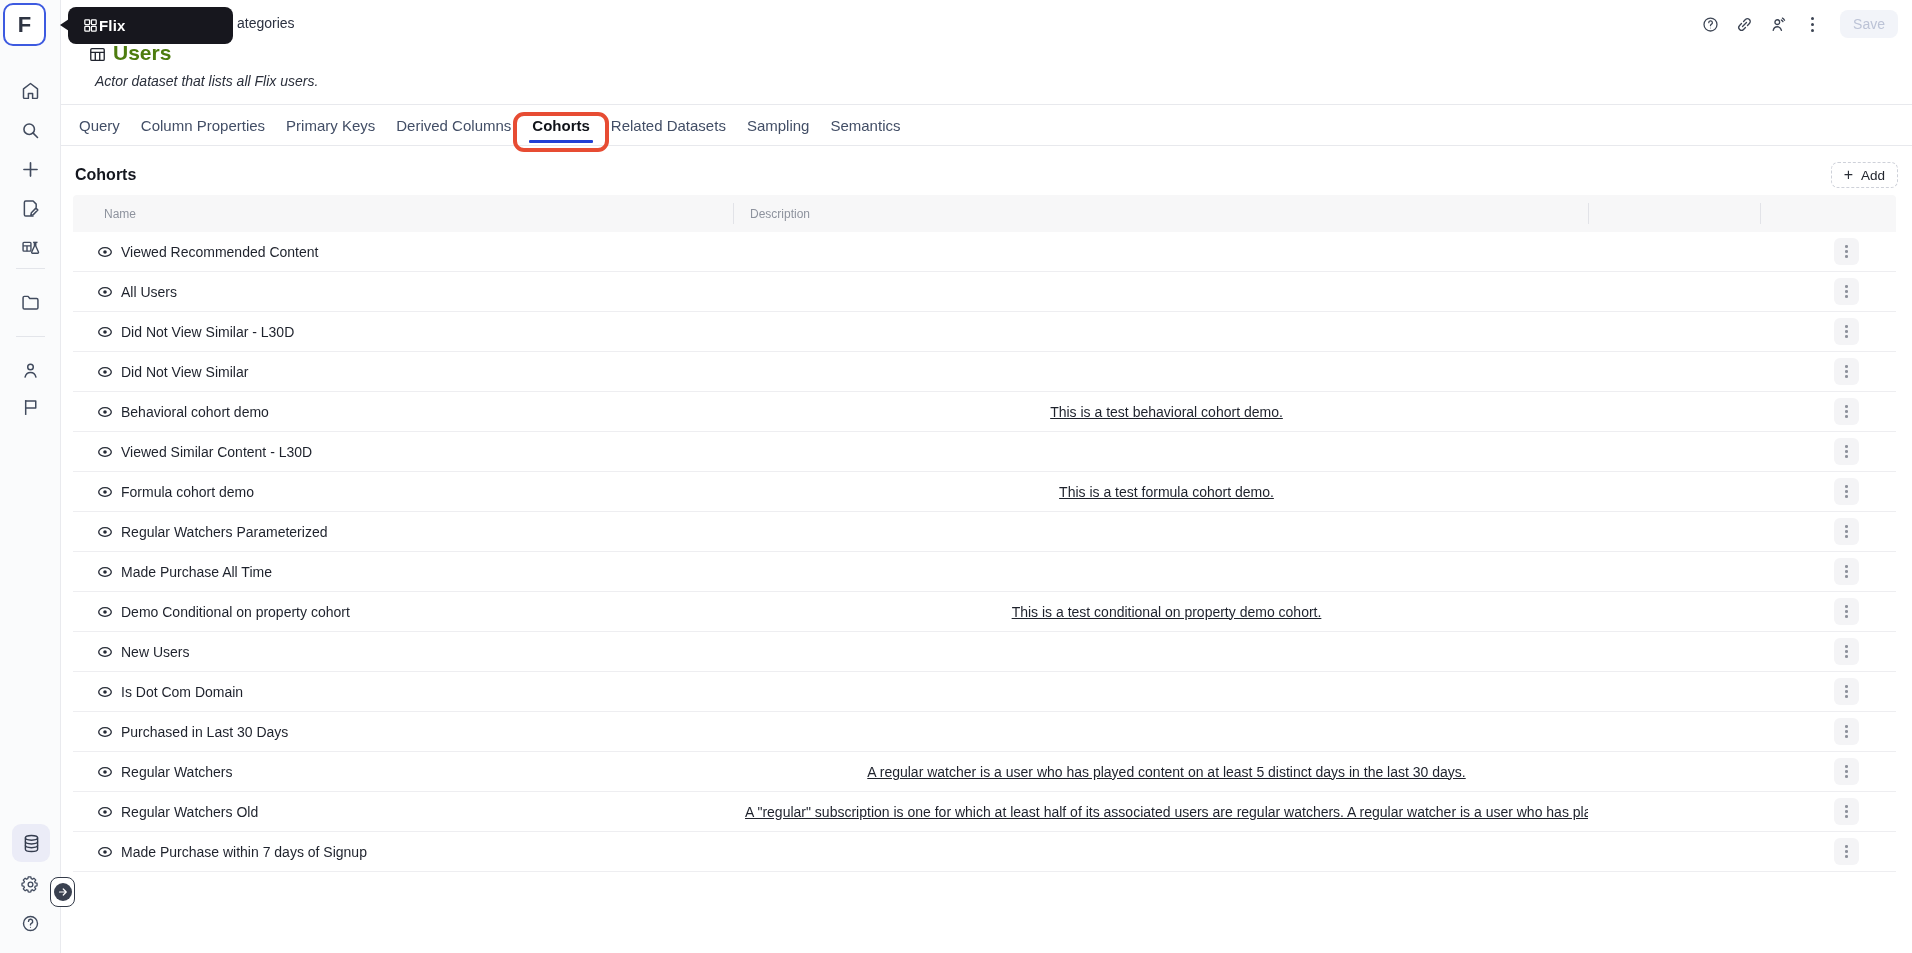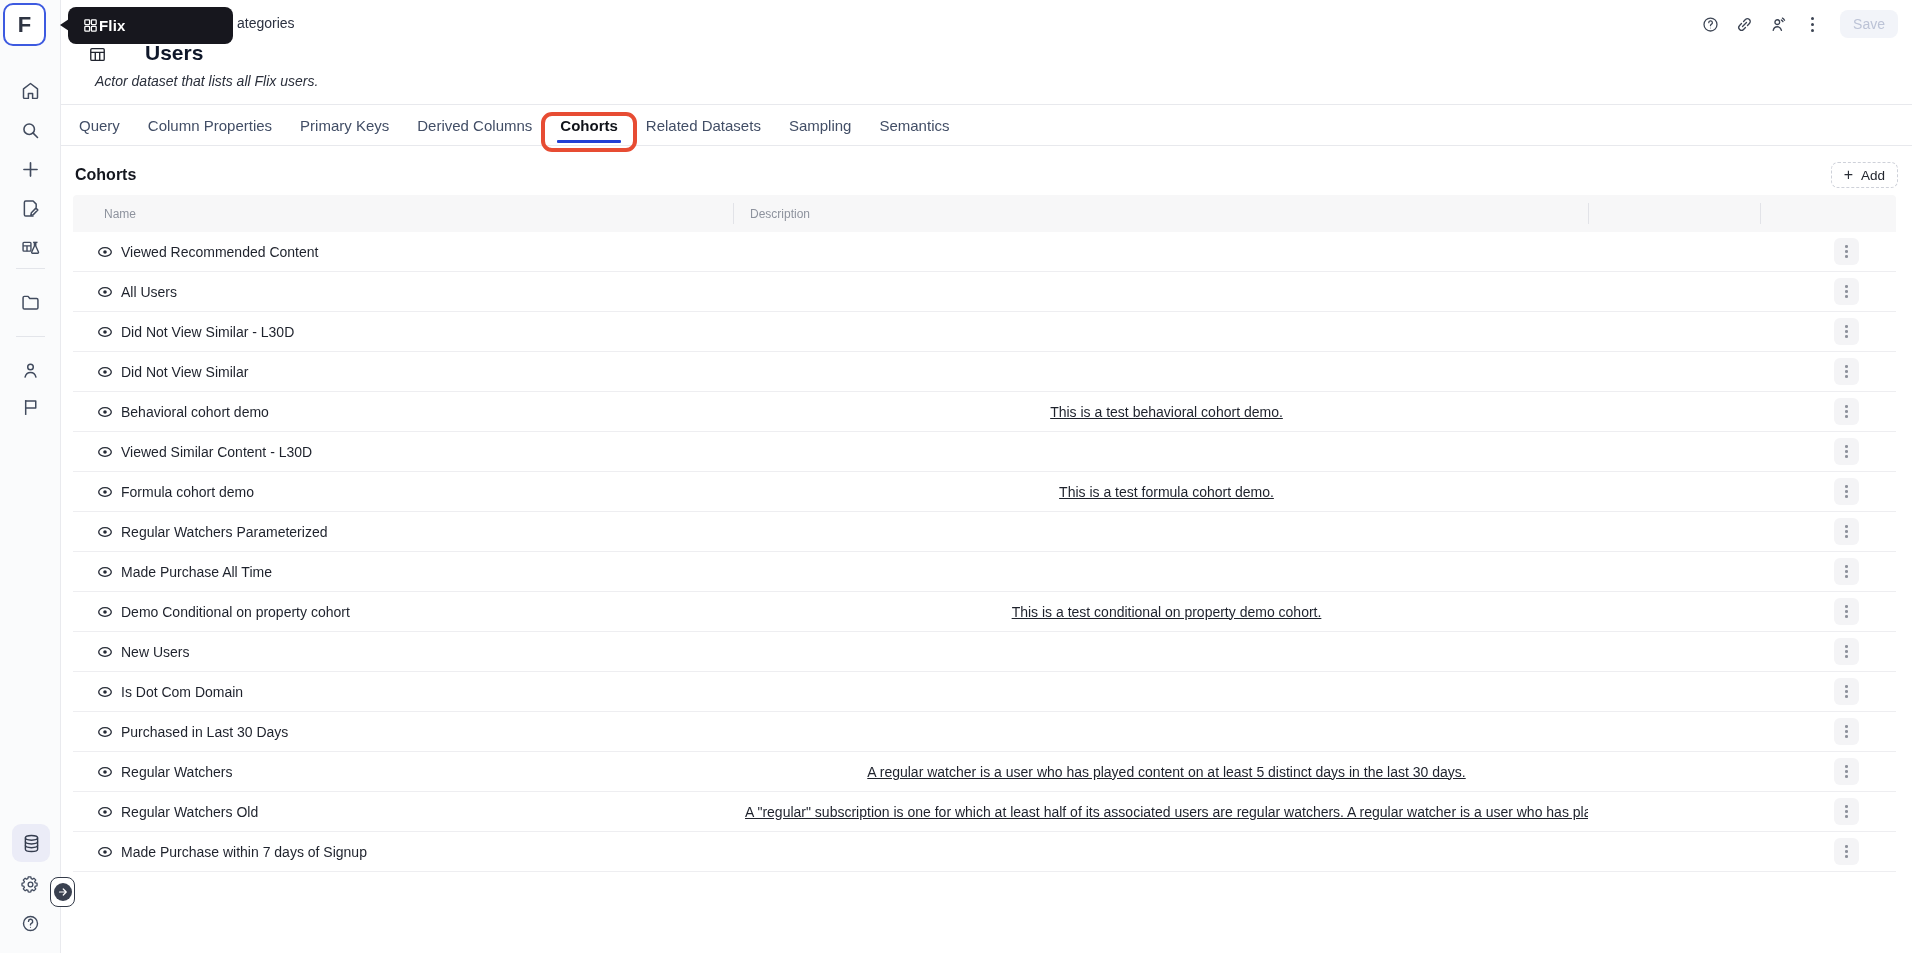--- a/index.html
+++ b/index.html
@@ -45,26 +45,26 @@
   .topbar { position: absolute; top: 10px; right: 14px; display: flex; align-items: center; gap: 15px; color: #3d4554; }
   .topbar .tb-icon { width: 19px; height: 19px; display: flex; align-items: center; justify-content: center; cursor: pointer; }
   .topbar svg { width: 19px; height: 19px; }
   .save-btn { margin-left: 3px; height: 28px; padding: 0 13px; border: none; border-radius: 8px;
               background: var(--save-disabled-bg); color: var(--save-disabled-text); font-size: 14px;
               font-family: inherit; cursor: default; }
 
   
   .title-icon { position: absolute; left: 88px; top: 45px; width: 19px; height: 19px; color: #20242e; }
   .title-icon svg { width: 19px; height: 19px; }
-  .page-title { position: absolute; left: 113px; top: 41px; font-size: 21px; font-weight: 700; color: #0f172a; margin-left: 32px; }
+  .page-title { position: absolute; left: 113px; top: 41px; font-size: 21px; font-weight: 700; color: #4d7c0f; }
   .page-desc { position: absolute; left: 95px; top: 73px; font-size: 14px; color: #2b303c; font-style: italic; }
 
   
   .tabbar { position: absolute; left: 61px; right: 0; top: 104px; height: 42px; border-top: 1px solid #e8e9ed;
-            border-bottom: 1px solid #e8e9ed; display: flex; align-items: stretch; padding-left: 8px; gap: 8px; }
+            border-bottom: 1px solid #e8e9ed; display: flex; align-items: stretch; padding-left: 8px; gap: 1px; }
   .tab { position: relative; padding: 0 10px; display: flex; align-items: center; font-size: 15px;
          color: #424e66; cursor: pointer; white-space: nowrap; }
   .tab.active { color: #0f1219; font-weight: 700; }
   .tab-underline { display: none; position: absolute; left: 7px; right: 7px; bottom: 2px; height: 3px;
                    background: var(--accent-blue); border-radius: 1px; }
   .tab.active .tab-underline { display: block; }
   .tab-ring { display: none; position: absolute; left: -9px; right: -9px; top: 7px; height: 40px;
               border: 4px solid var(--highlight-red); border-radius: 11px; pointer-events: none; z-index: 3; }
   .tab.active .tab-ring { display: block; }
 

